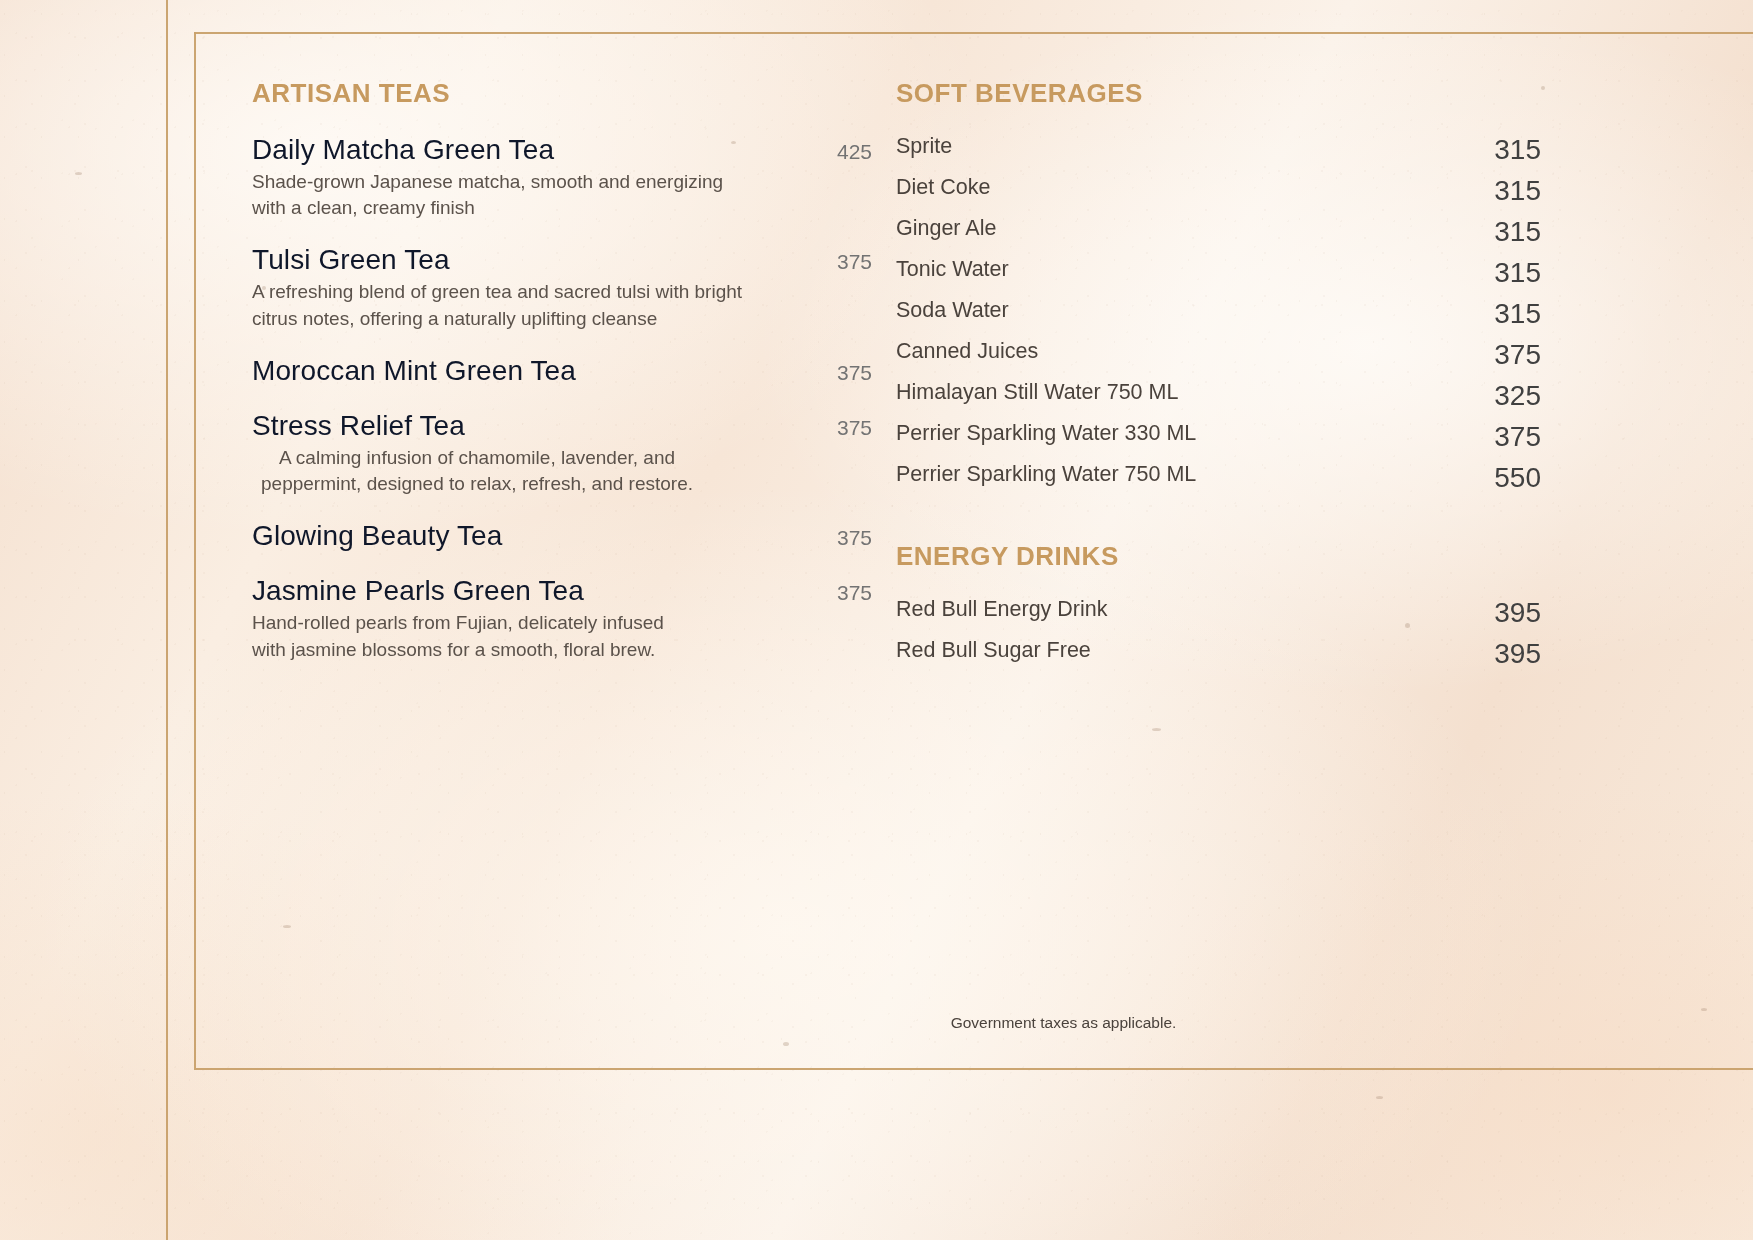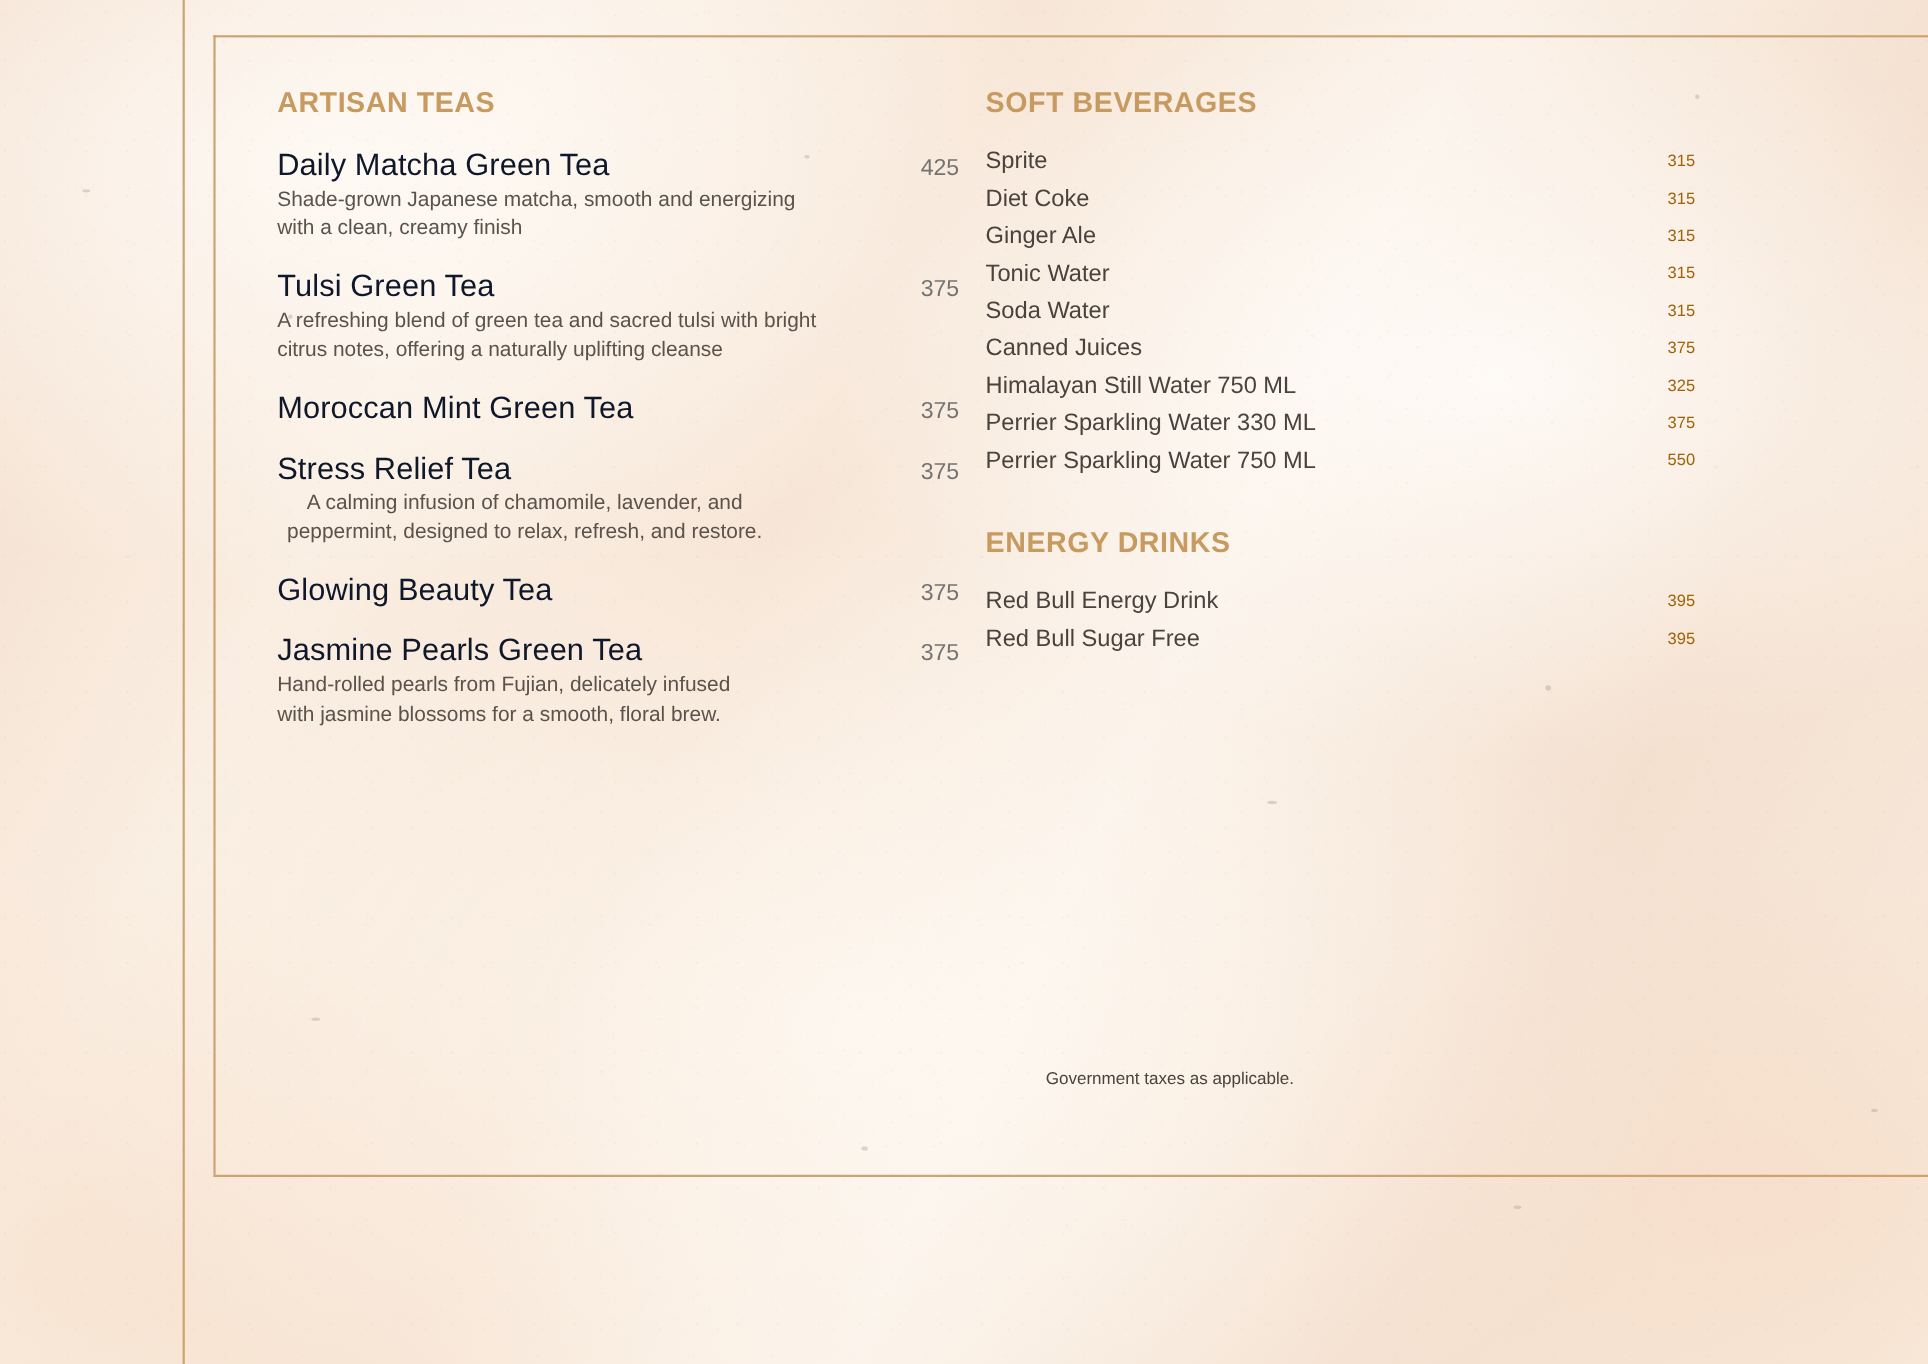--- a/index.html
+++ b/index.html
@@ -129,41 +129,41 @@
     color: #5b524b;
     font-size: 19px;
     line-height: 1.38;
     margin-top: 3px;
     max-width: 500px;
   }
 
   
   .row {
     display: flex;
-    align-items: center;
+    align-items: flex-start;
     justify-content: space-between;
     margin-bottom: 9px;
   }
   .row-name {
     color: #4a423c;
     font-size: 21.5px;
     font-weight: 400;
   }
   .row-price {
-    color: #a16207;
-    font-size: 15px;
+    color: #404040;
+    font-size: 28px;
     padding-left: 20px;
   }
 
   .gap { height: 38px; }
 
   .footnote {
     position: absolute;
     left: 0; right: 0;
-    top: 940px;
+    top: 982px;
     text-align: center;
     color: #4a423c;
     font-size: 15.5px;
   }
   
   .footnote-inner {
     display: inline-block;
     transform: translateX(90px);
   }
 </style>

